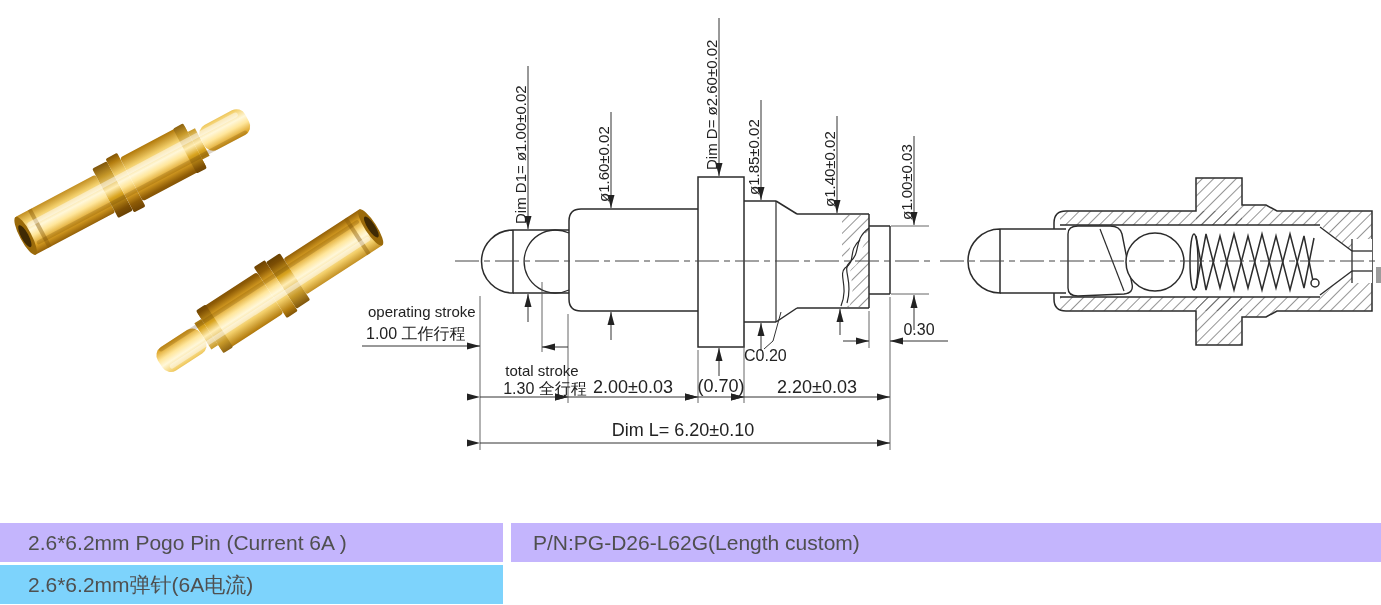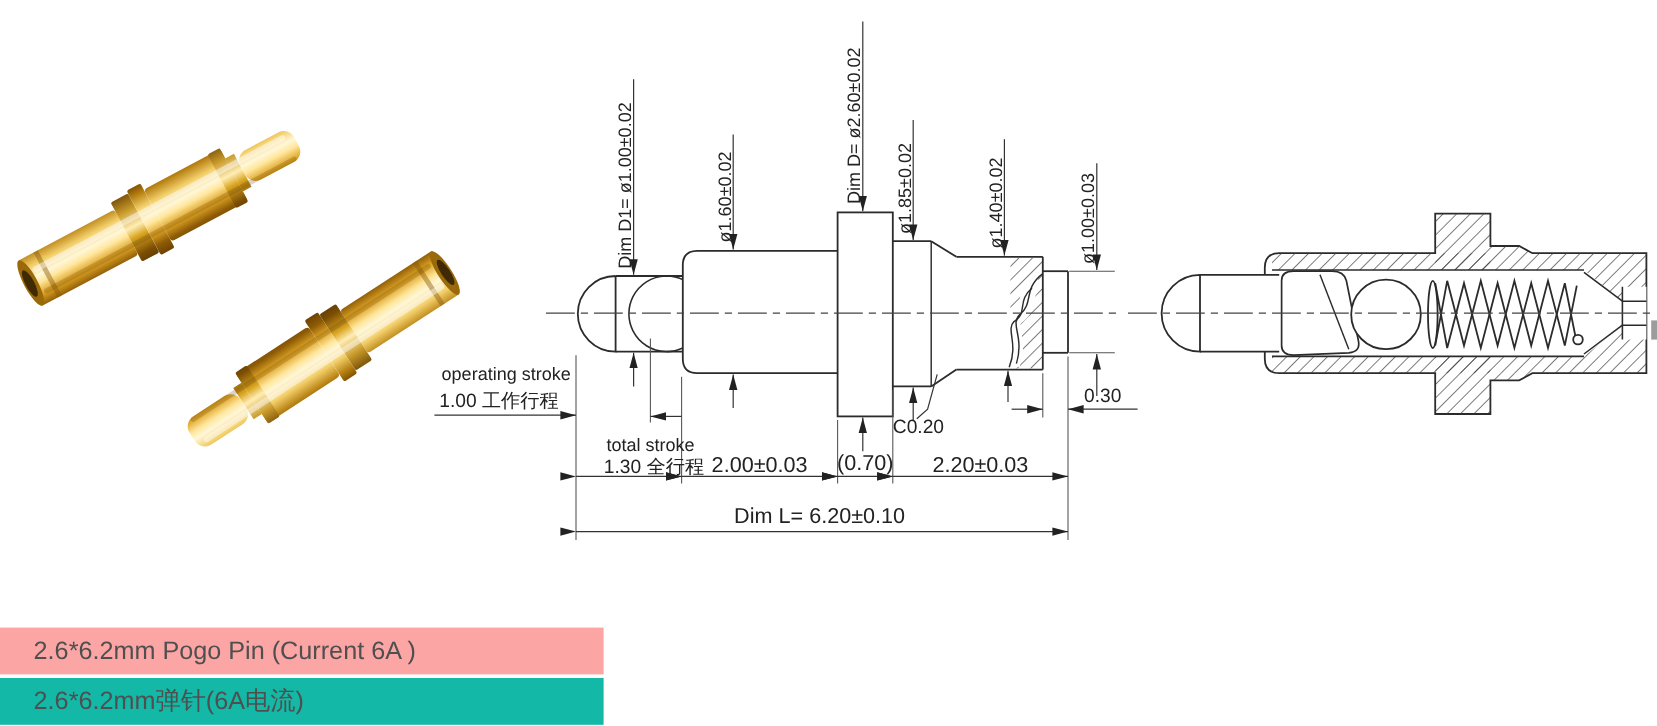--- a/index.html
+++ b/index.html
@@ -8,22 +8,22 @@
   #photo{position:absolute;left:0;top:0;}
   #drawing{position:absolute;left:350px;top:0;}
   .draw-text{fill:#222;font-family:"Liberation Sans",sans-serif;}
   
   #spec-table{position:absolute;left:0;top:523px;width:1381px;}
   .spec-row{display:flex;margin-bottom:3px;}
   .spec-cell{height:39px;line-height:39px;font-size:21px;color:#4f4f4f;
              white-space:nowrap;overflow:hidden;}
   .cell-1{flex:0 0 475px;padding-left:28px;margin-right:8px;}
   .cell-2{flex:1 1 auto;padding-left:22px;}
-  .row-a .spec-cell{background:#fca5a5;}
-  .row-b .spec-cell{background:#14b8a6;}
+  .row-a .spec-cell{background:#c4b5fd;}
+  .row-b .spec-cell{background:#7dd3fc;}
 </style>
 </head>
 <body>
 
 <svg id="photo" width="430" height="480" viewBox="0 0 430 480">
   <defs>
     <linearGradient id="gold" x1="0" y1="-38" x2="0" y2="38" gradientUnits="userSpaceOnUse">
       <stop offset="0" stop-color="#7c4f03"></stop>
       <stop offset="0.12" stop-color="#b57e10"></stop>
       <stop offset="0.30" stop-color="#f3cf6a"></stop>
@@ -218,17 +218,18 @@
     <text class="draw-text" font-size="18" x="817" y="393" text-anchor="middle">2.20±0.03</text>
     <text class="draw-text" font-size="18" x="683" y="436" text-anchor="middle">Dim L= 6.20±0.10</text>
     <text class="draw-text" font-size="16" x="744" y="361">C0.20</text>
     <text class="draw-text" font-size="16" x="919" y="335" text-anchor="middle">0.30</text>
   </g>
 </svg>
 
 <div id="spec-table">
   <div class="spec-row row-a">
     <div class="spec-cell cell-1">2.6*6.2mm Pogo Pin (Current 6A )</div>
+    <div class="spec-cell cell-2">P/N:PG-D26-L62G(Length custom)</div>
   </div>
   <div class="spec-row row-b">
     <div class="spec-cell cell-1">2.6*6.2mm弹针(6A电流)</div>
   </div>
 </div>
 
 </body></html>

